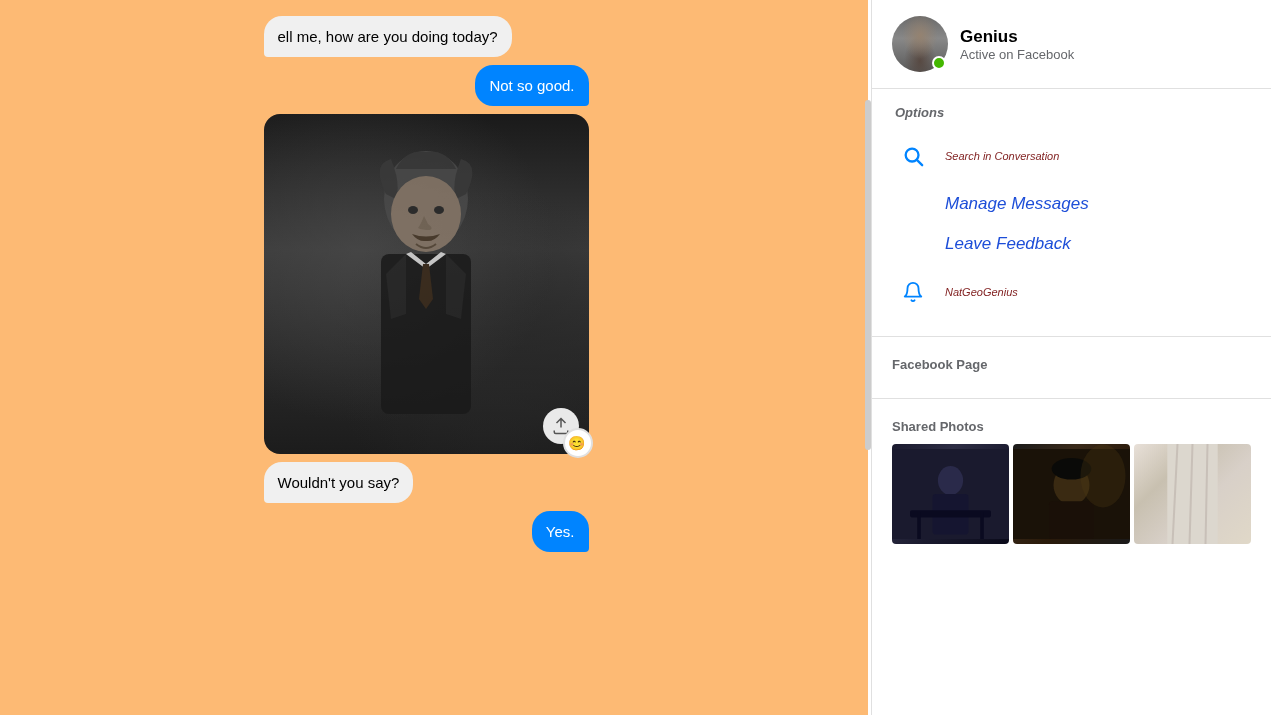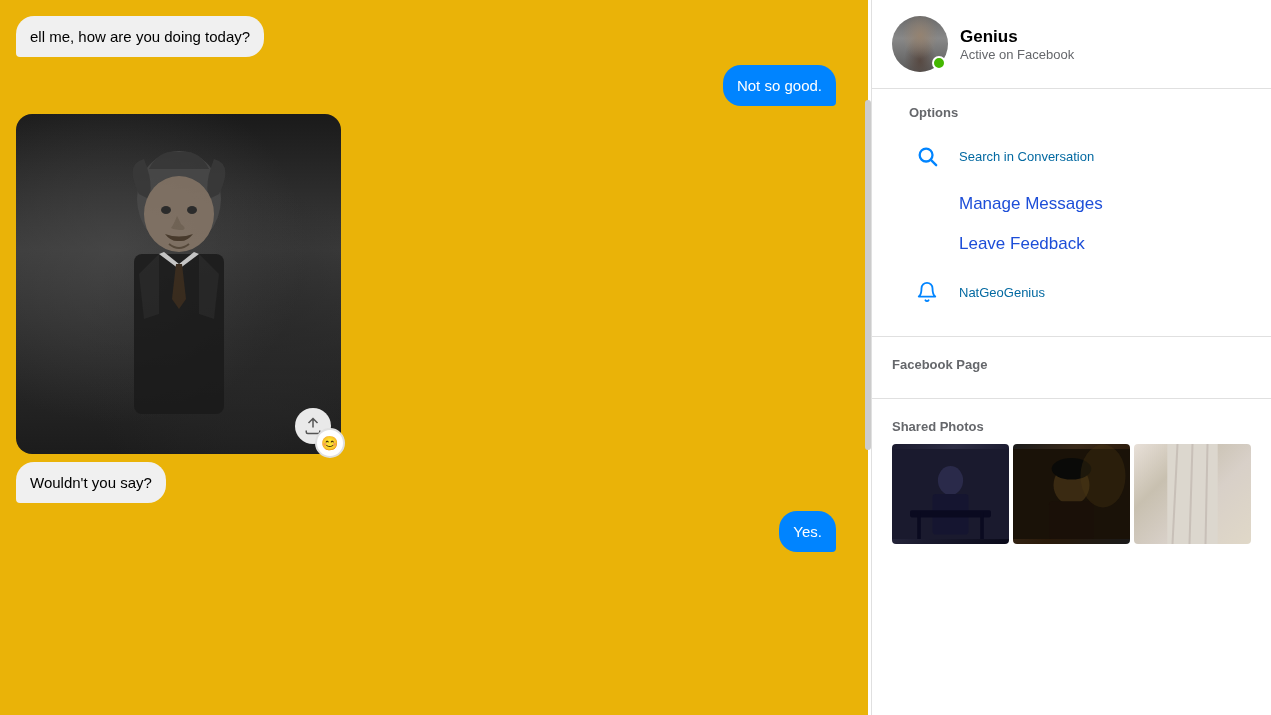--- a/index.html
+++ b/index.html
@@ -8,26 +8,27 @@
       background: #fff;
       display: flex;
       width: 1271px;
       height: 715px;
       overflow: hidden;
     }
 
     
     .chat-area {
       flex: 1;
-      background: #eab308;
+      background: #fdba74;
       display: flex;
       flex-direction: column;
       padding: 16px 16px 16px 0;
       position: relative;
       overflow: hidden;
+      align-items: center;
     }
 
     .messages-container {
       flex: 1;
       overflow-y: auto;
       display: flex;
       flex-direction: column;
       gap: 8px;
       padding: 0 16px;
     }
@@ -187,21 +188,22 @@
       color: #000;
     }
 
     .profile-info p {
       font-size: 13px;
       color: #65676b;
     }
 
     
     .options-section {
-      padding: 16px 37px 8px;
+      padding: 16px 23px 8px;
+      font-style: italic;
     }
 
     .options-section h3 {
       font-size: 13px;
       font-weight: 600;
       color: #65676b;
       margin-bottom: 8px;
       text-transform: none;
     }
 
@@ -218,22 +220,22 @@
       width: 36px;
       height: 36px;
       display: flex;
       align-items: center;
       justify-content: center;
       font-size: 20px;
       color: #0084ff;
     }
 
     .option-label {
-      font-size: 13px;
-      color: #0369a1;
+      font-size: 11px;
+      color: #7f1d1d;
     }
 
     .option-item.no-icon .option-label {
       margin-left: 50px;
       font-size: 17px;
       color: #1d4ed8;
     }
 
     .divider {
       height: 1px;

